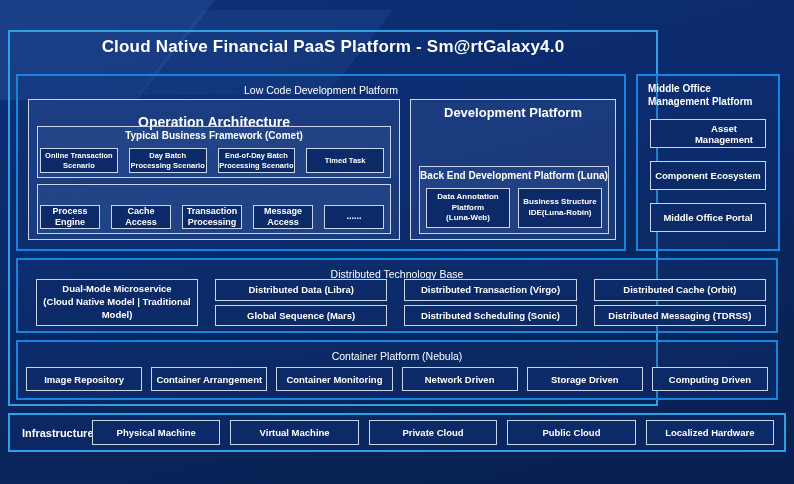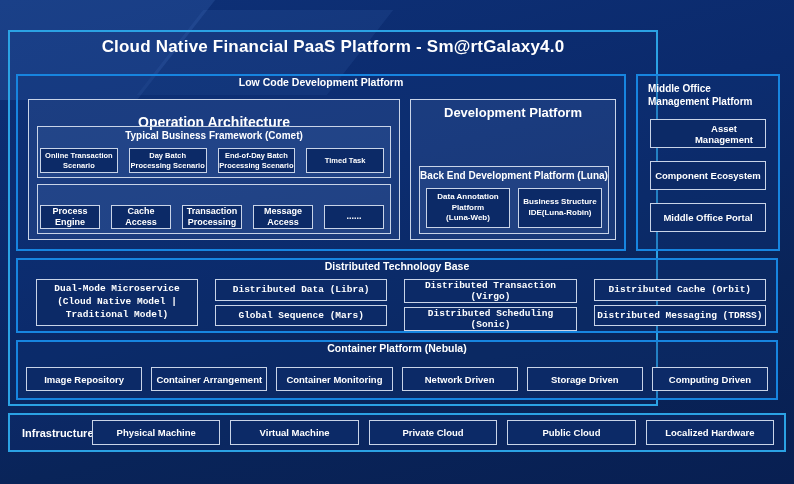--- a/index.html
+++ b/index.html
@@ -17,21 +17,21 @@
   }
   .main-title{
     position:absolute;left:0;top:5px;width:100%;text-align:center;
     font-size:17px;font-weight:bold;letter-spacing:0.2px;
   }
   .section{
     position:absolute;box-sizing:border-box;
     border:2px solid #1785e0;background:rgba(18,52,122,0.30);
   }
   .section-label{
-    text-align:center;font-size:10.5px;font-weight:bold;padding-top:0;
+    text-align:center;font-size:10.5px;font-weight:normal;padding-top:8px;
   }
   
   .low-code{left:6px;top:42px;width:610px;height:177px;}
   .panel{
     position:absolute;box-sizing:border-box;
     border:1px solid #c9d4e8;background:rgba(130,162,230,0.12);
   }
   .op-arch{left:10px;top:23px;width:372px;height:141px;}
   .panel-title-lg{text-align:center;font-size:14px;font-weight:bold;padding-top:14px;}
   .panel-title-md{text-align:center;font-size:13px;font-weight:bold;padding-top:5px;}
@@ -56,21 +56,21 @@
   .back-end{left:8px;top:66px;width:190px;height:68px;}
   .be-row{position:absolute;left:6px;right:6px;bottom:5px;display:flex;gap:8px;}
   .be-row .leaf{flex:1;height:40px;font-size:8px;line-height:1.35;}
   
   .middle-office{left:626px;top:42px;width:144px;height:177px;}
   .mo-title{padding:6px 10px 0 10px;font-size:10px;font-weight:bold;line-height:1.3;}
   .mo-item{position:absolute;left:12px;width:116px;height:29px;font-size:9.5px;}
   .mo-1{top:43px;padding-left:32px;} .mo-2{top:85px;} .mo-3{top:127px;}
   
   .distributed{left:6px;top:226px;width:762px;height:75px;}
-  .dtb-row{position:absolute;left:18px;right:10px;top:19px;bottom:5px;display:flex;gap:17px;align-items:stretch;font-family:Liberation Mono, monospace;}
+  .dtb-row{position:absolute;left:18px;right:10px;top:19px;bottom:5px;display:flex;gap:17px;align-items:stretch;}
   .dual-mode{width:162px;font-size:9.5px;line-height:1.35;padding:2px;}
   .dtb-col{flex:1;display:flex;flex-direction:column;gap:4px;}
   .dtb-col .leaf{flex:1;font-size:9.5px;}
   
   .container-platform{left:6px;top:308px;width:762px;height:60px;}
   .cp-row{position:absolute;left:8px;right:8px;bottom:7px;display:flex;gap:9px;}
   .cp-row .leaf{flex:1;height:24px;font-size:9.5px;}
   
   .infra{
     position:absolute;left:8px;top:413px;width:778px;height:39px;box-sizing:border-box;

